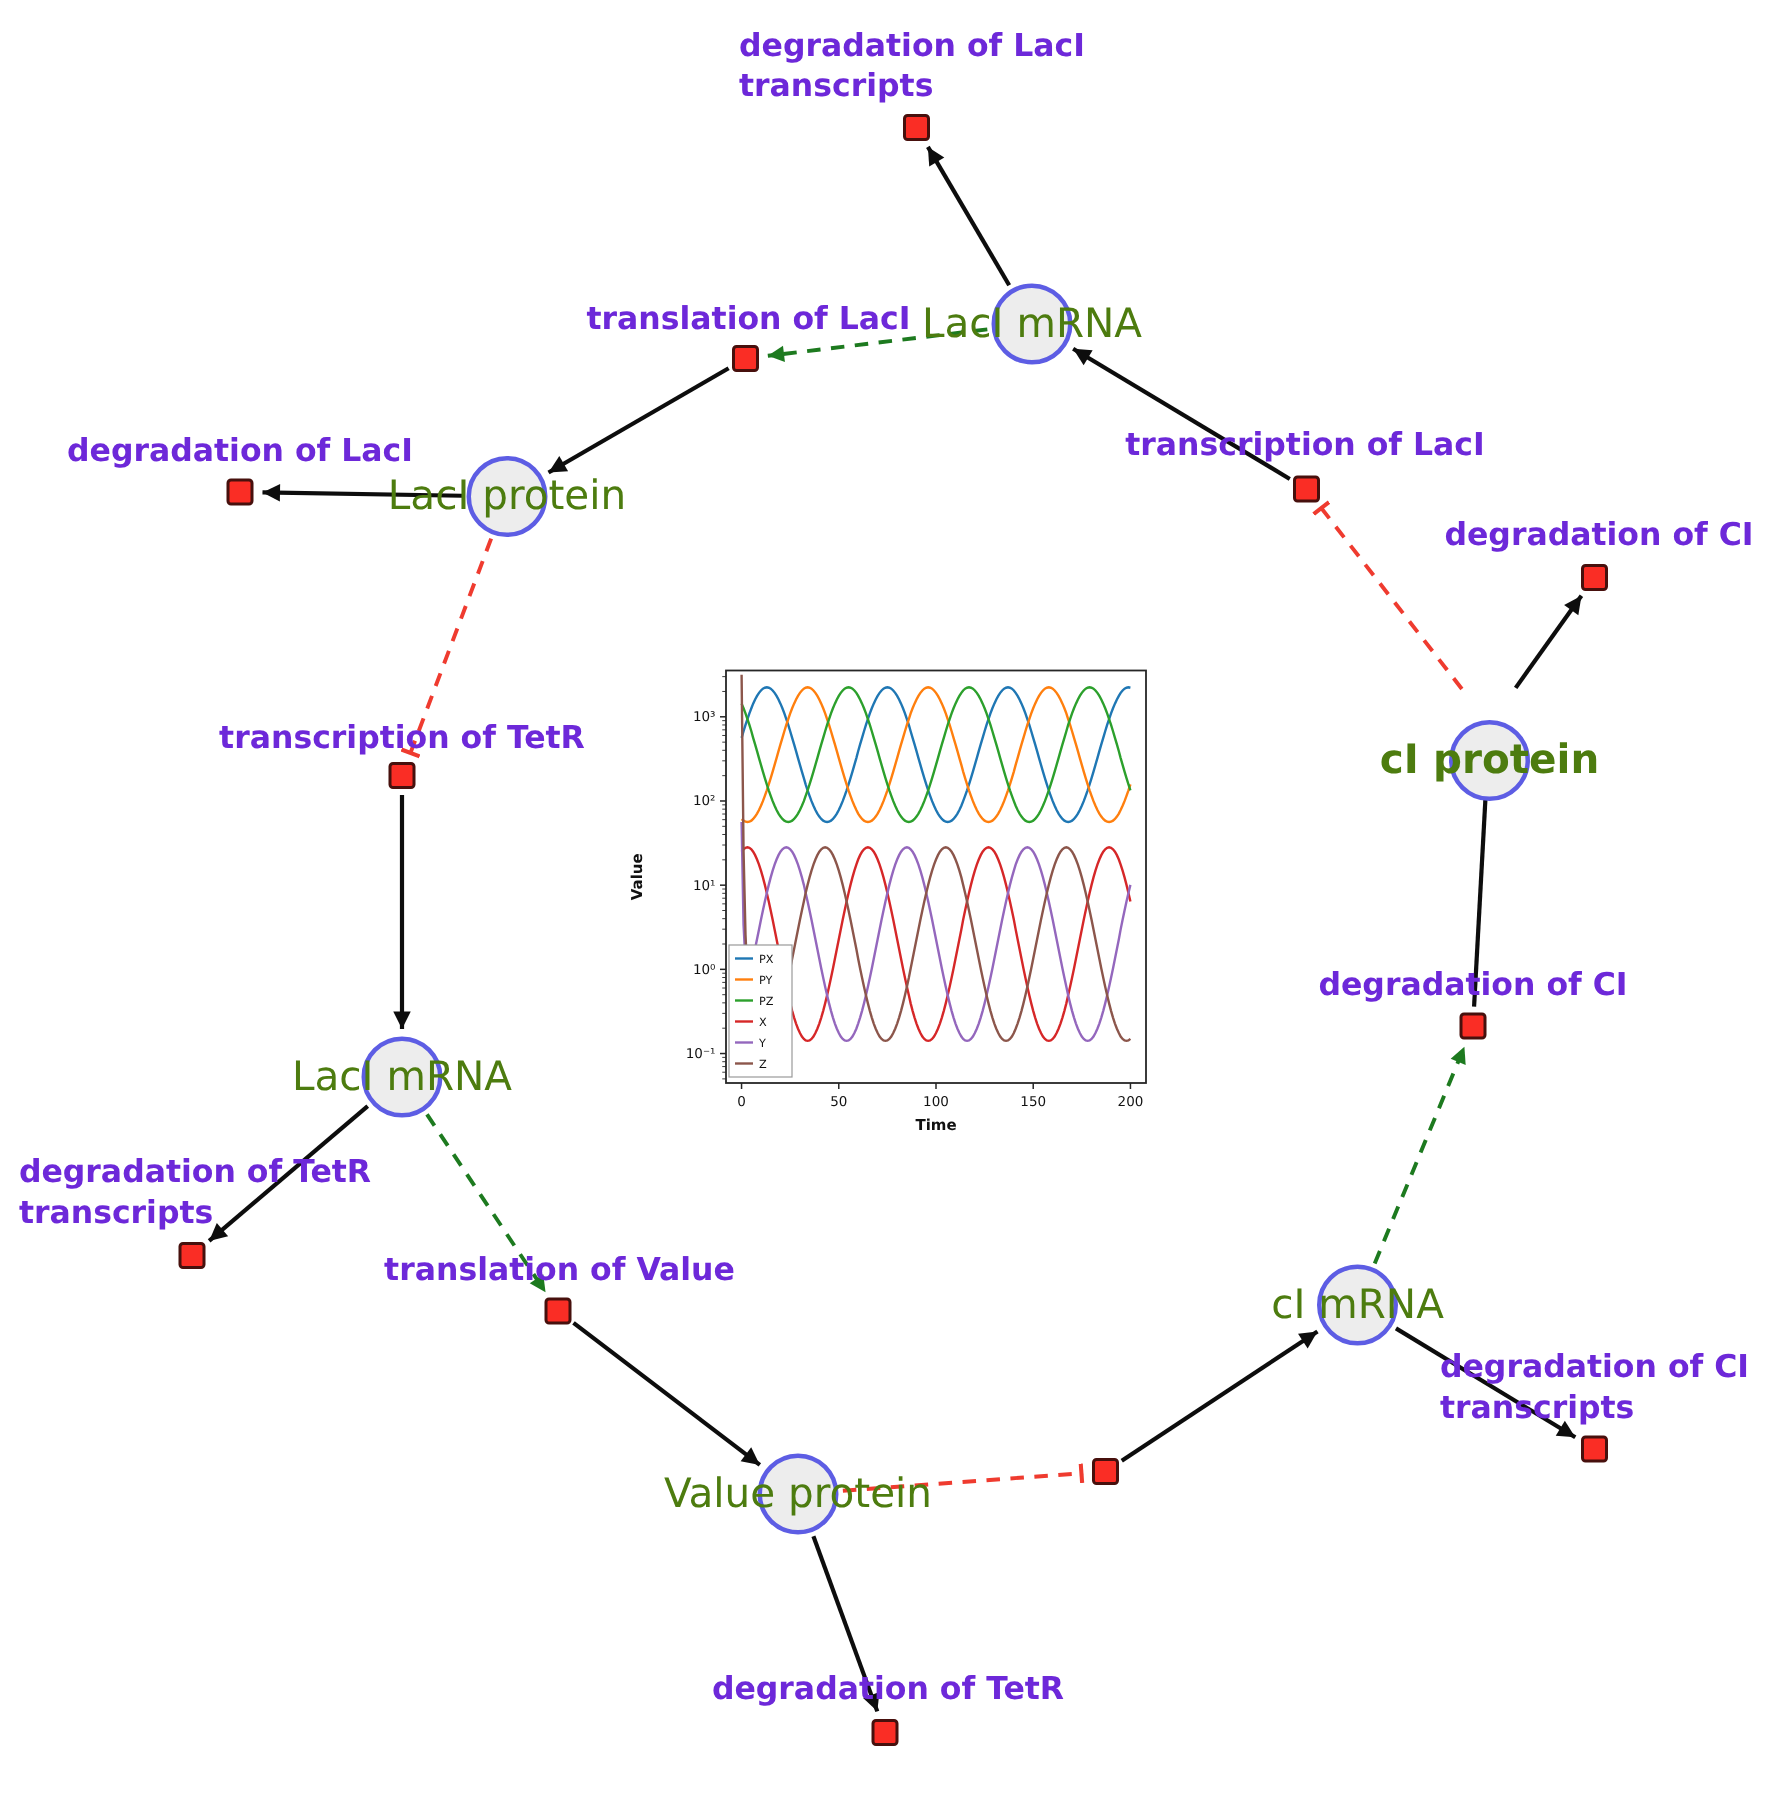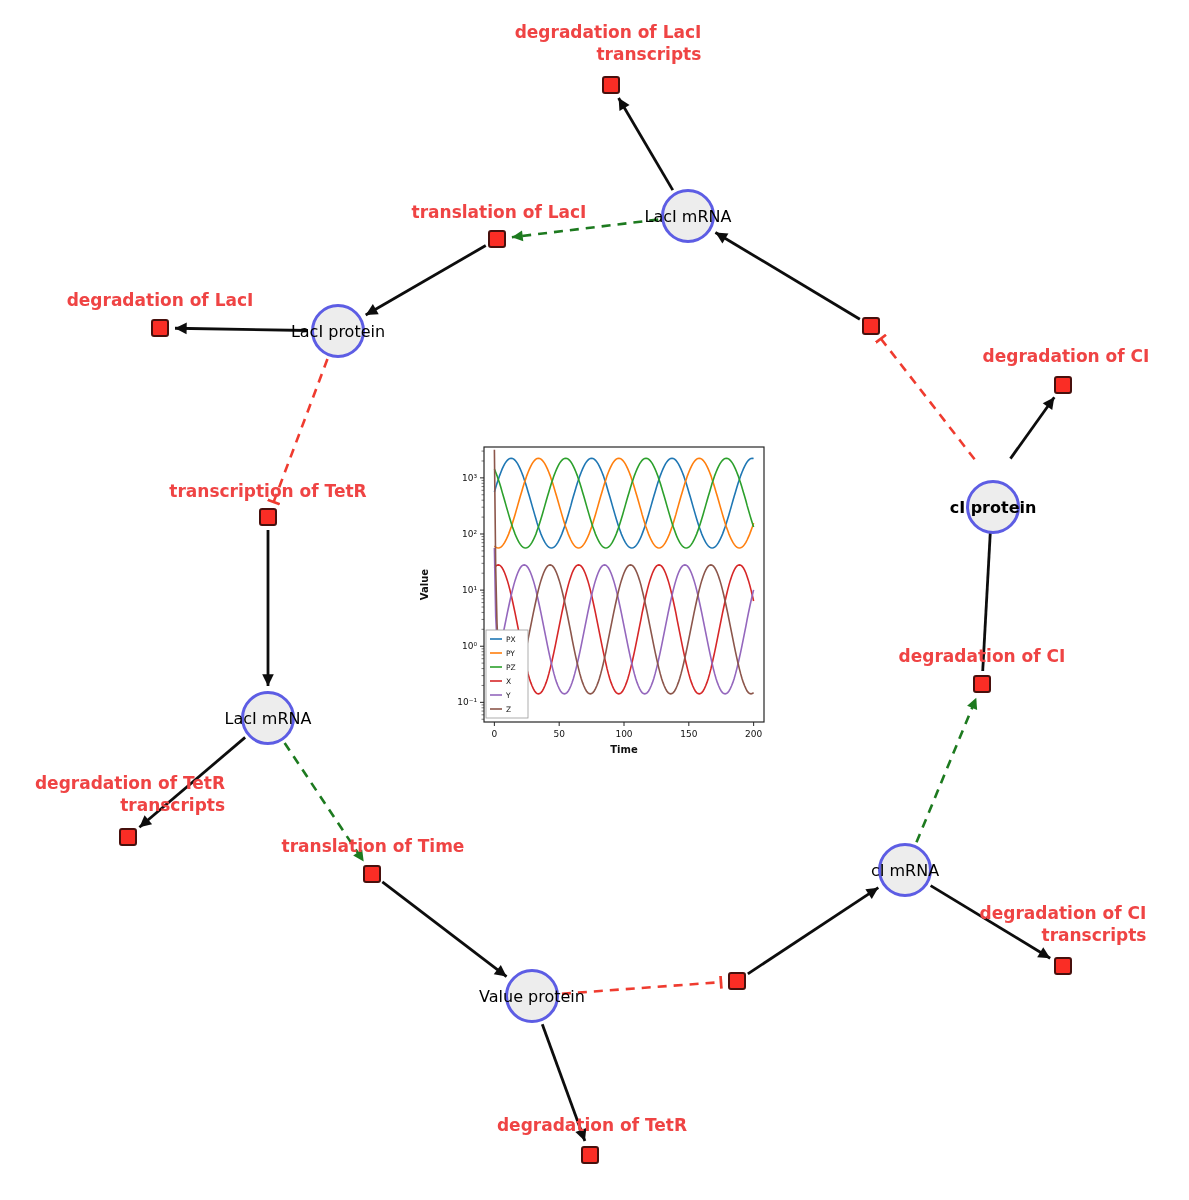--- a/index.html
+++ b/index.html
@@ -3,25 +3,25 @@
 <meta charset="utf-8">
 <style>
   html,body{margin:0;padding:0;background:#ffffff;}
   body{font-family:"DejaVu Sans", "Liberation Sans", sans-serif;}
   #canvas{position:relative;width:1189px;height:1200px;background:#ffffff;overflow:hidden;}
   #edge-layer{position:absolute;left:0;top:0;width:1189px;height:1200px;}
   #node-layer{position:absolute;left:0;top:0;width:1189px;height:1200px;}
   .species-node{position:absolute;border-radius:50%;background:var(--circle-fill,#ededed);
     border:3px solid var(--circle-border,#5d5de4);box-sizing:border-box;}
   .species-label{position:absolute;left:50%;top:50%;transform:translate(-50%,-50%);
-    white-space:nowrap;font-size:16px;color:#000000;}
+    white-space:nowrap;font-size:27px;color:#4d7c0f;}
   .reaction-node{position:absolute;background:var(--square-fill,#fa2d25);
     border:2px solid var(--square-border,#47100d);border-radius:3px;box-sizing:border-box;}
   .reaction-label{position:absolute;transform:translate(-50%,-50%);font-weight:bold;
-    font-size:17px;color:#ef4444;text-align:right;white-space:nowrap;line-height:1.28;}
+    font-size:21px;color:#6d28d9;text-align:left;white-space:nowrap;line-height:1.28;}
   #inset{position:absolute;left:412px;top:432px;width:372px;height:332px;background:#ffffff;}
   svg text{font-family:"DejaVu Sans", "Liberation Sans", sans-serif;}
   .tick-x{font-size:9px;text-anchor:middle;fill:#111;}
   .tick-y{font-size:9px;text-anchor:end;fill:#111;}
   .axis-label{font-size:10px;font-weight:bold;text-anchor:middle;fill:#111;}
   .legend-text{font-size:7.5px;text-anchor:start;fill:#111;}
 </style>
 </head>
 <body>
 
@@ -79,20 +79,23 @@
       <div class="reaction-node" style="left: 602px; top: 76px; width: 18px; height: 18px;"></div>
       <div class="reaction-label" style="left: 608px; top: 44px;">
         <div>degradation of LacI</div>
         <div>transcripts</div>
       </div>
       <div class="reaction-node" style="left: 488px; top: 230px; width: 18px; height: 18px;"></div>
       <div class="reaction-label" style="left: 499px; top: 213px;">
         <div>translation of LacI</div>
       </div>
       <div class="reaction-node" style="left: 862px; top: 317px; width: 18px; height: 18px;"></div>
+      <div class="reaction-label" style="left: 870px; top: 297px;">
+        <div>transcription of LacI</div>
+      </div>
       <div class="reaction-node" style="left: 151px; top: 319px; width: 18px; height: 18px;"></div>
       <div class="reaction-label" style="left: 160px; top: 301px;">
         <div>degradation of LacI</div>
       </div>
       <div class="reaction-node" style="left: 1054px; top: 376px; width: 18px; height: 18px;"></div>
       <div class="reaction-label" style="left: 1066px; top: 357px;">
         <div>degradation of CI</div>
       </div>
       <div class="reaction-node" style="left: 259px; top: 508px; width: 18px; height: 18px;"></div>
       <div class="reaction-label" style="left: 268px; top: 492px;">
@@ -102,21 +105,21 @@
       <div class="reaction-label" style="left: 982px; top: 657px;">
         <div>degradation of CI</div>
       </div>
       <div class="reaction-node" style="left: 119px; top: 828px; width: 18px; height: 18px;"></div>
       <div class="reaction-label" style="left: 130px; top: 795px;">
         <div>degradation of TetR</div>
         <div>transcripts</div>
       </div>
       <div class="reaction-node" style="left: 363px; top: 865px; width: 18px; height: 18px;"></div>
       <div class="reaction-label" style="left: 373px; top: 847px;">
-        <div>translation of Time</div>
+        <div>translation of Value</div>
       </div>
       <div class="reaction-node" style="left: 728px; top: 972px; width: 18px; height: 18px;"></div>
       <div class="reaction-node" style="left: 1054px; top: 957px; width: 18px; height: 18px;"></div>
       <div class="reaction-label" style="left: 1063px; top: 925px;">
         <div>degradation of CI</div>
         <div>transcripts</div>
       </div>
       <div class="reaction-node" style="left: 581px; top: 1146px; width: 18px; height: 18px;"></div>
       <div class="reaction-label" style="left: 592px; top: 1126px;">
         <div>degradation of TetR</div>

